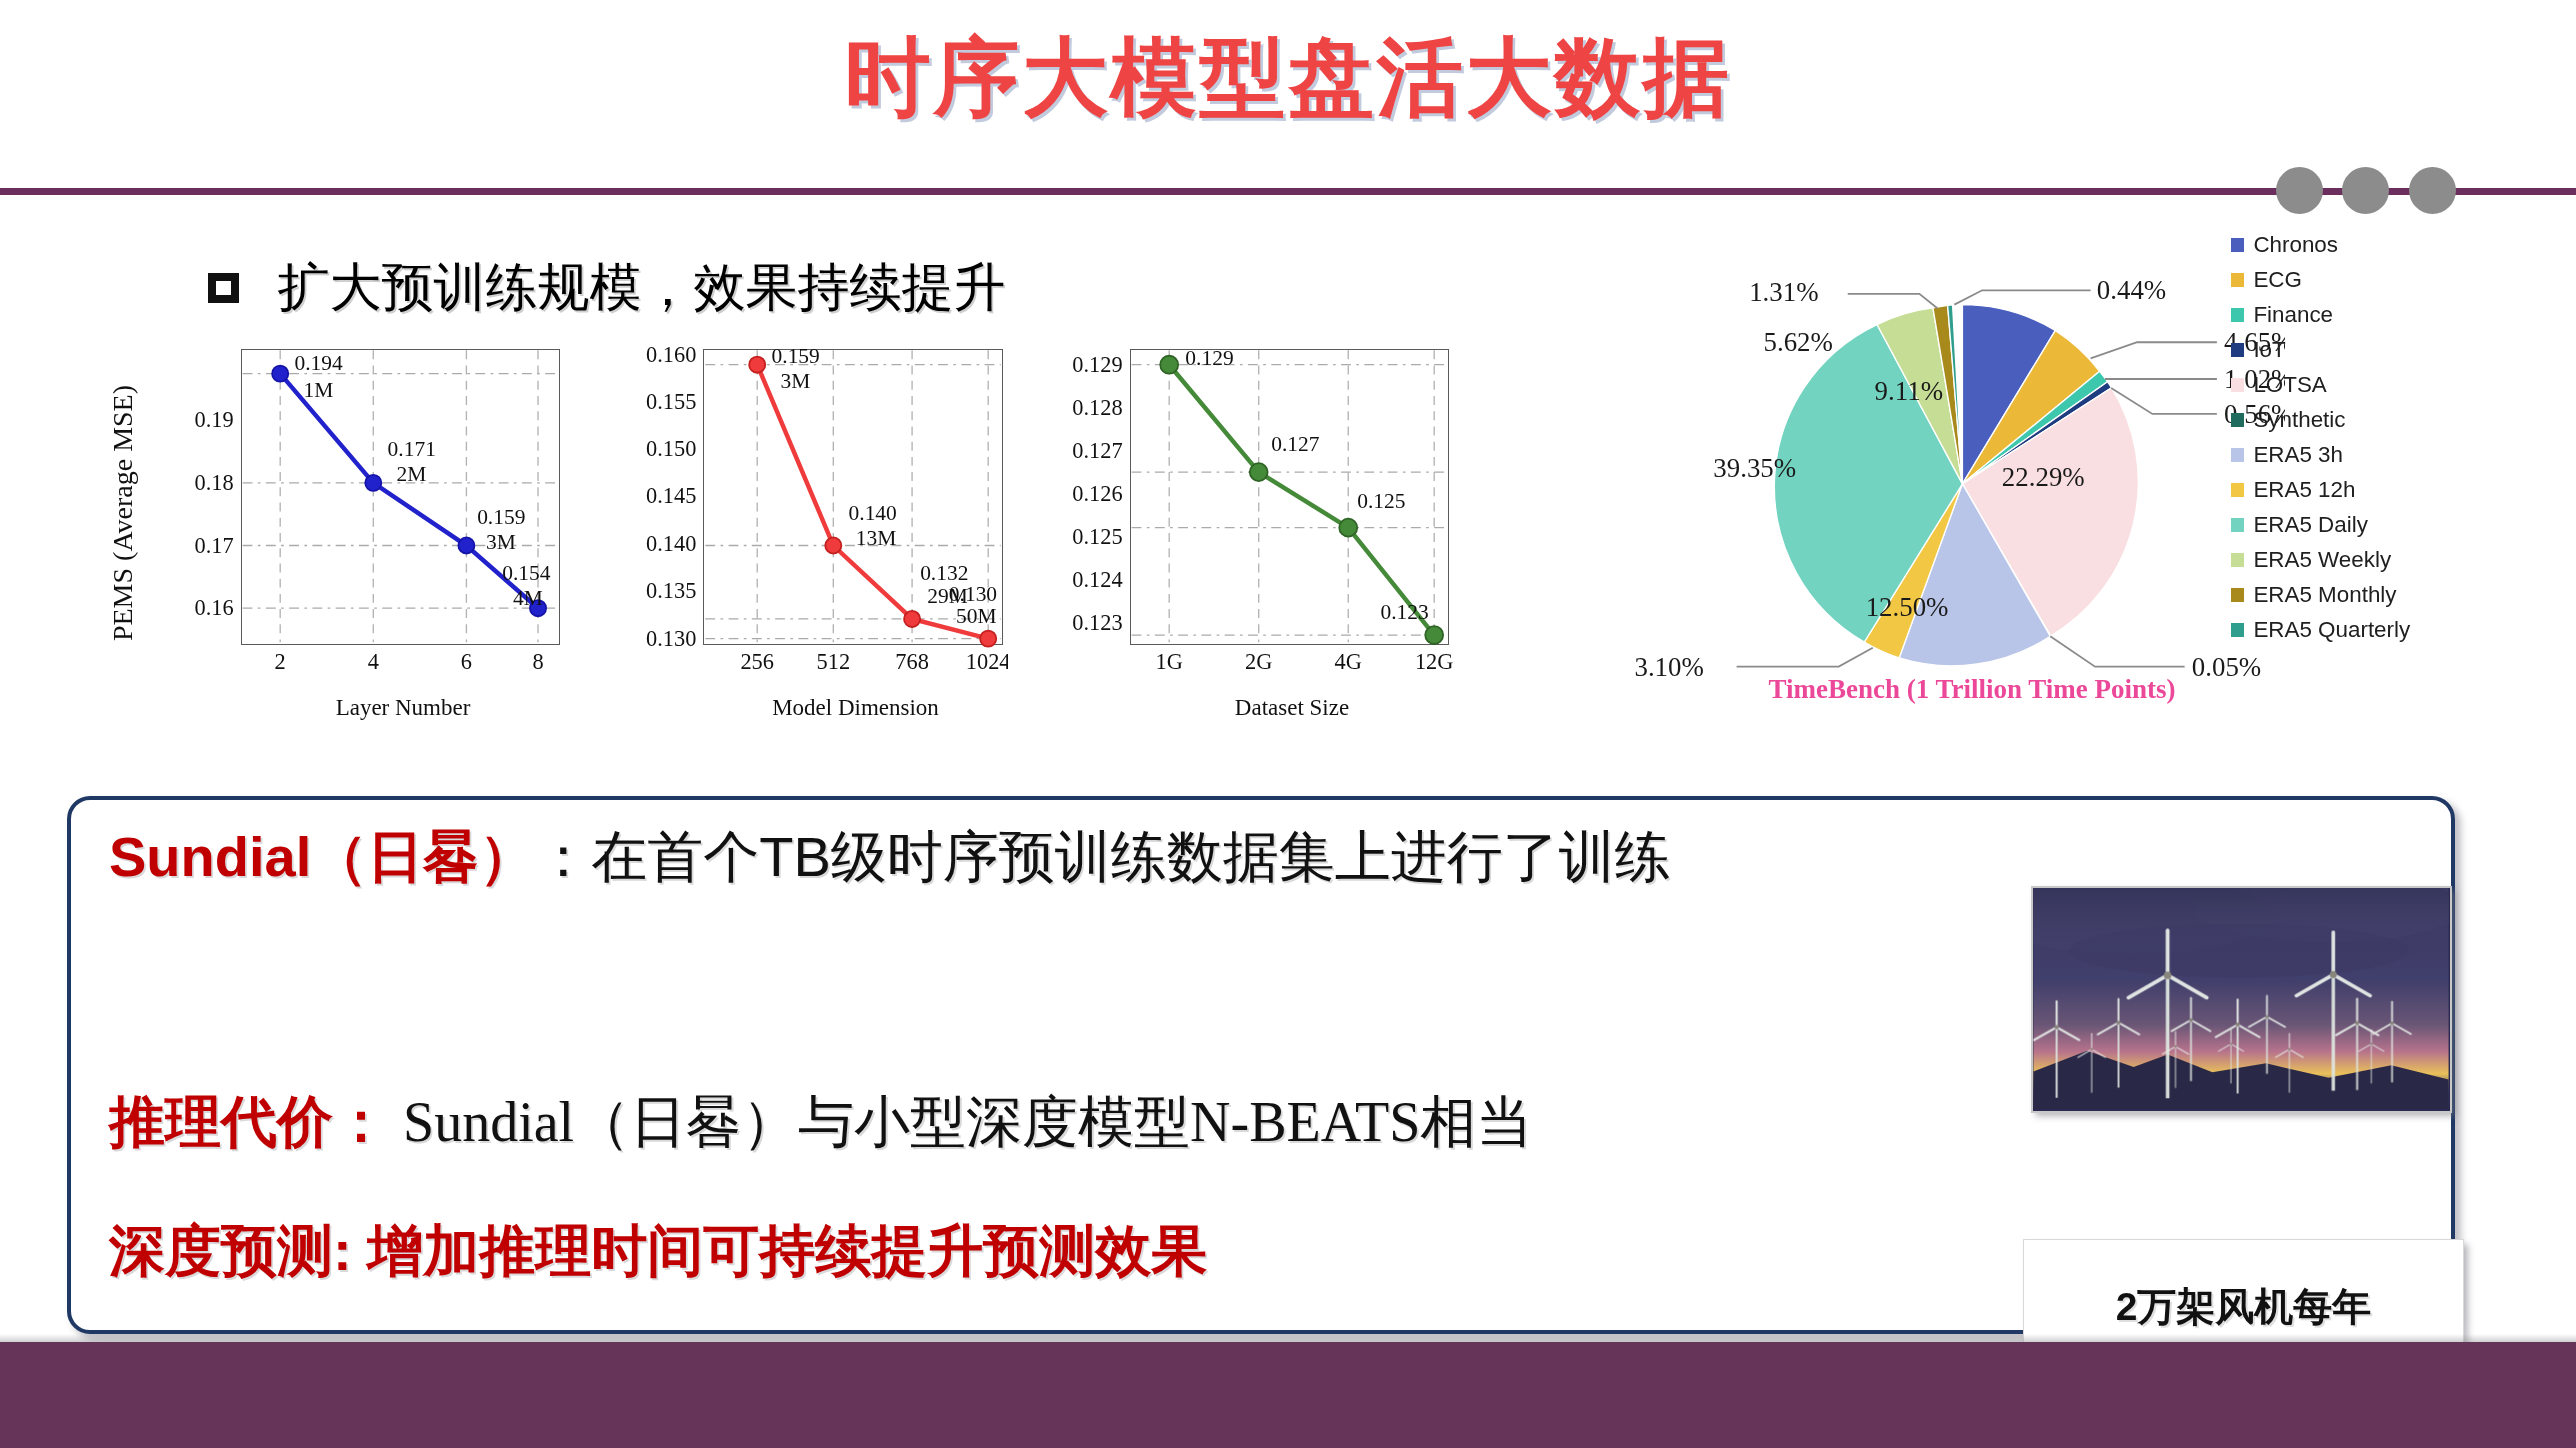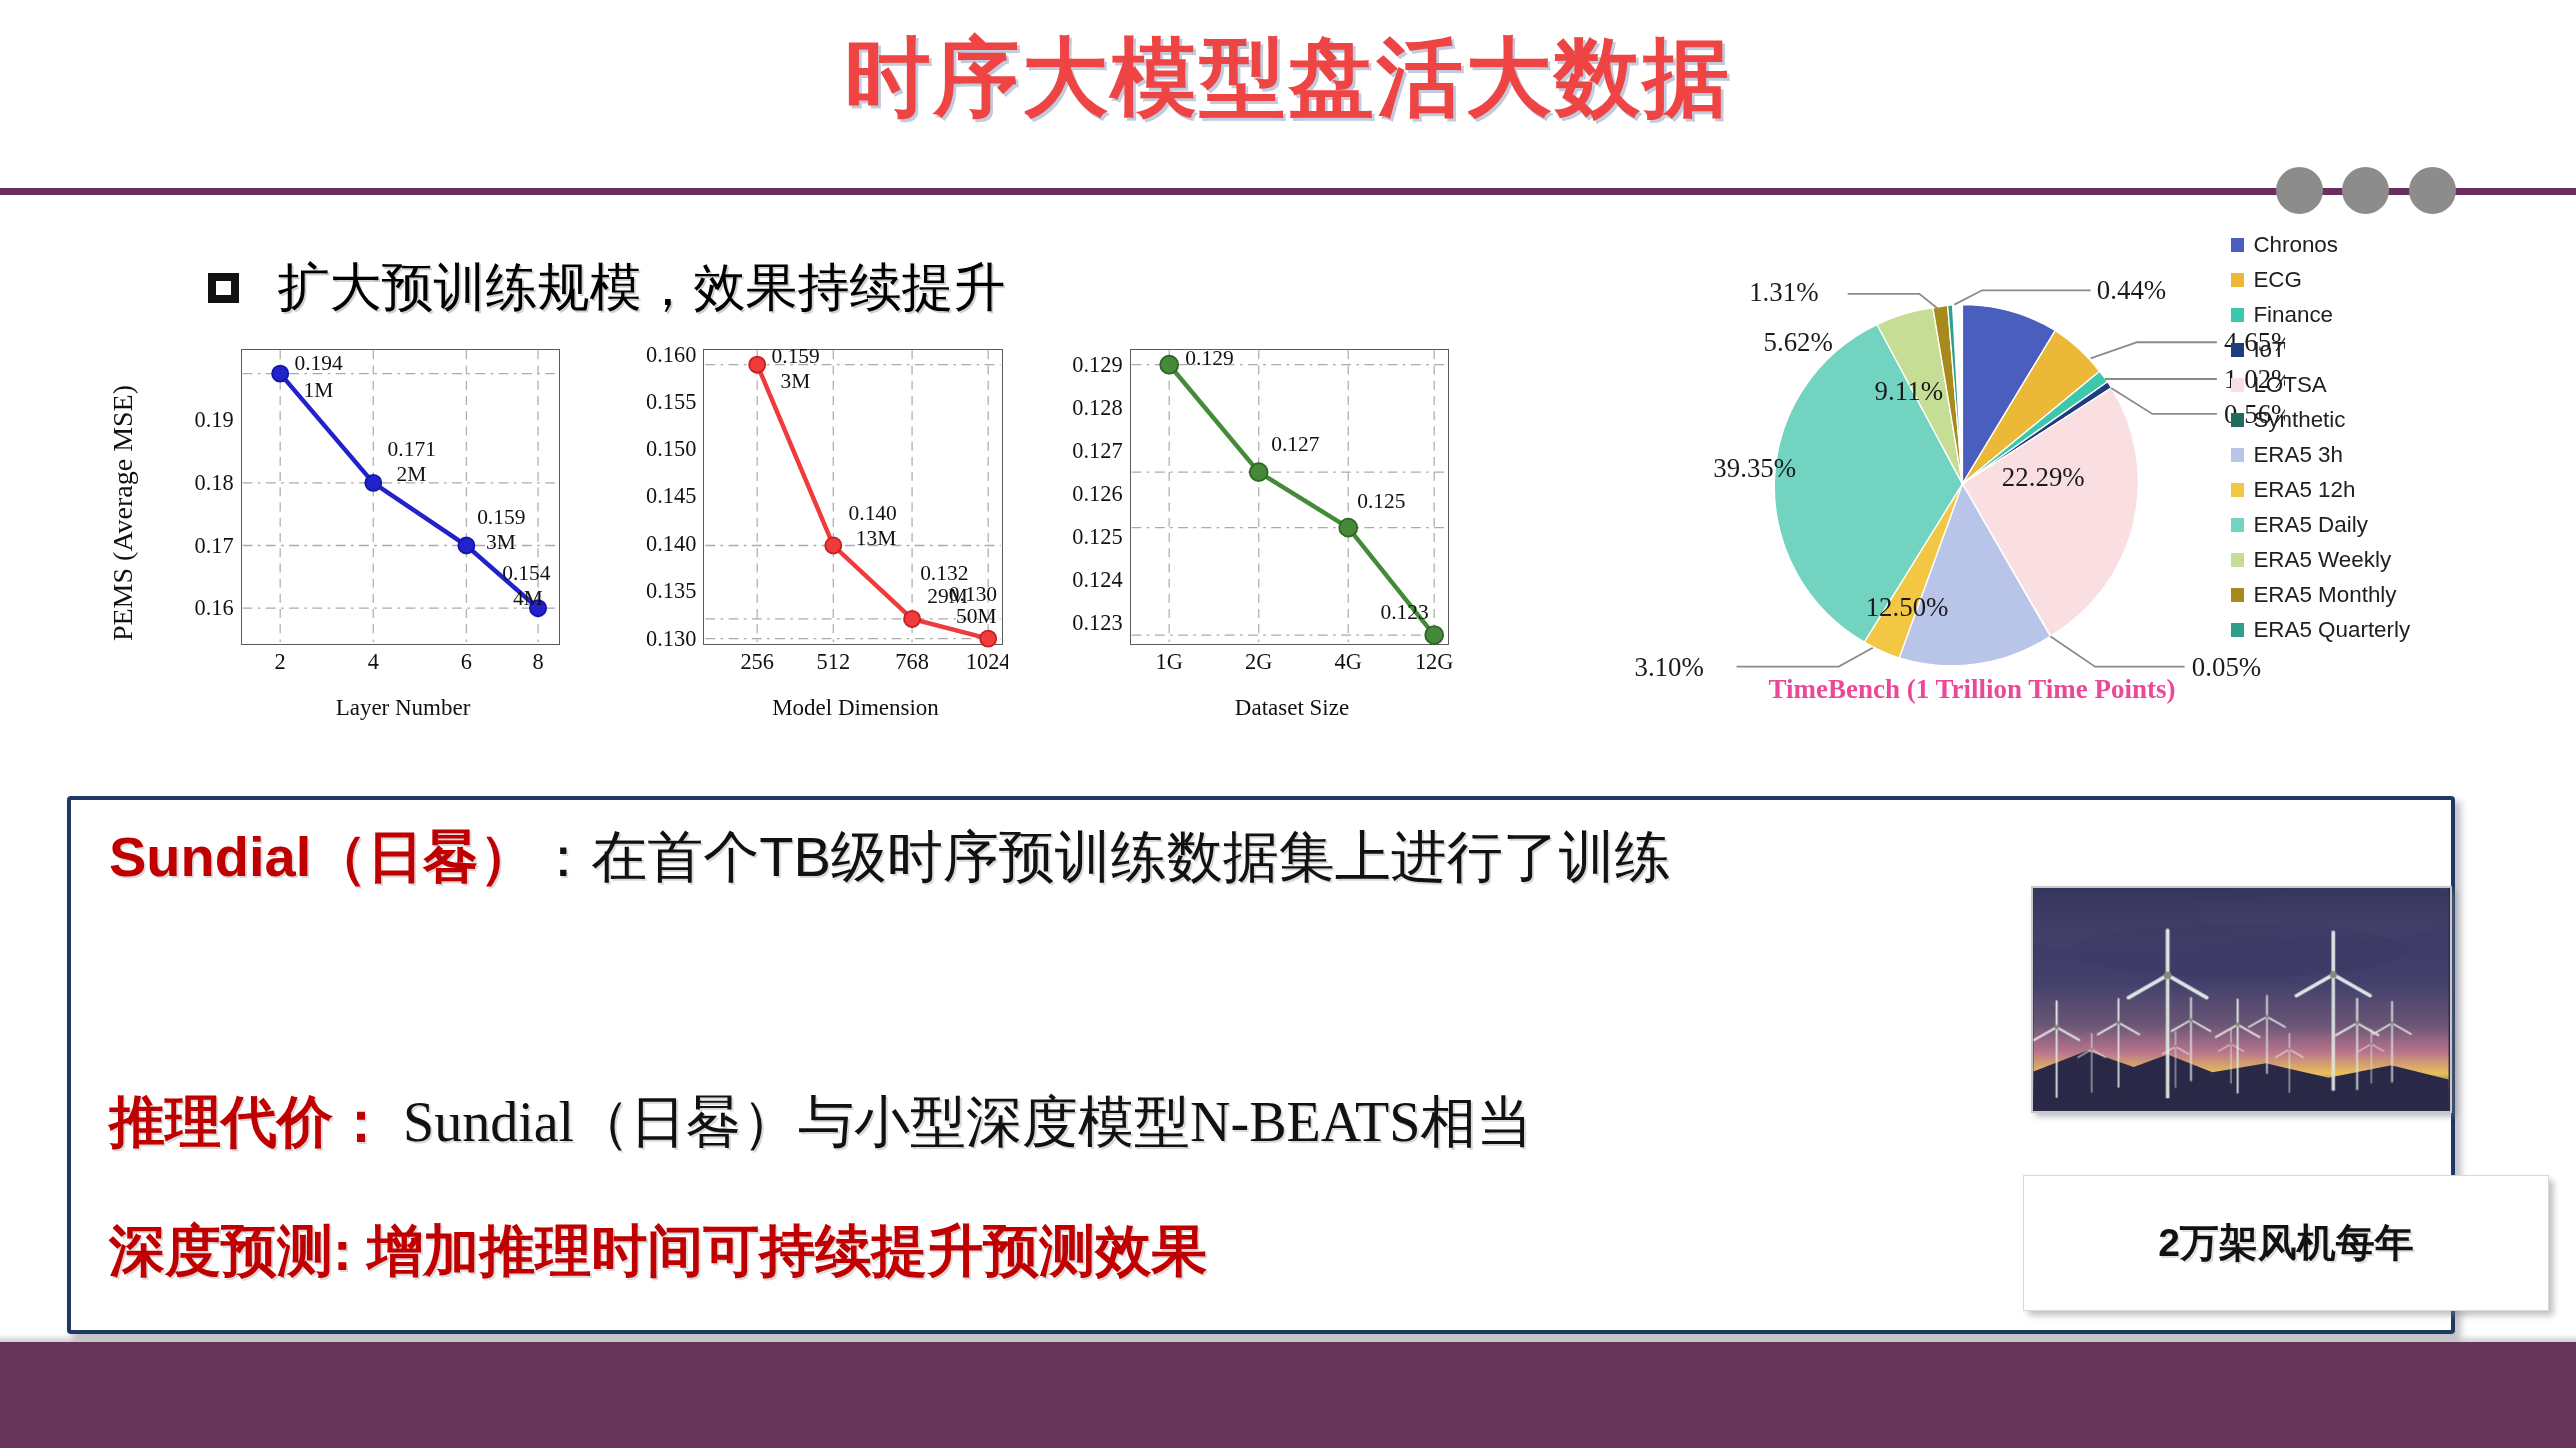--- a/index.html
+++ b/index.html
@@ -144,21 +144,21 @@
     font-size: 22.4px; color: #202020;
     white-space: nowrap;
   }
 
   
   .textbox {
     position: absolute;
     left: 67px; top: 796px;
     width: 2388px; height: 538px;
     border: 4.5px solid #1f3864;
-    border-radius: 4px;
+    border-radius: 23px;
     background: #fff;
     box-shadow: 5.4px 5.4px 7.2px rgba(120,120,130,0.45);
   }
   .tline {
     position: absolute;
     left: 38px;
     font-size: 56px;
     white-space: nowrap;
     color: #111;
     text-shadow: 1.8px 1.8px 0 rgba(170,170,175,0.45);
@@ -179,22 +179,22 @@
     border: 2.7px solid #c8c8c8;
     background: #2a2a50;
     overflow: hidden;
     box-shadow: 3.6px 3.6px 6.3px rgba(120,120,130,0.5);
   }
   .photo-frame svg { display: block; }
 
   
   .caption-box {
     position: absolute;
-    left: 2023px; top: 1175px;
-    width: 526px; height: 136px;
+    left: 2023px; top: 1239px;
+    width: 441px; height: 136px;
     background: #fff;
     border: 1.8px solid #d9d9d9;
     box-shadow: 4.5px 4.5px 6.3px rgba(130,130,140,0.5);
     display: flex; flex-direction: column;
     align-items: center; justify-content: center;
     gap: 5.4px;
   }
   .caption-box .cl {
     font-size: 39px; font-weight: bold; color: #111;
     white-space: nowrap;

